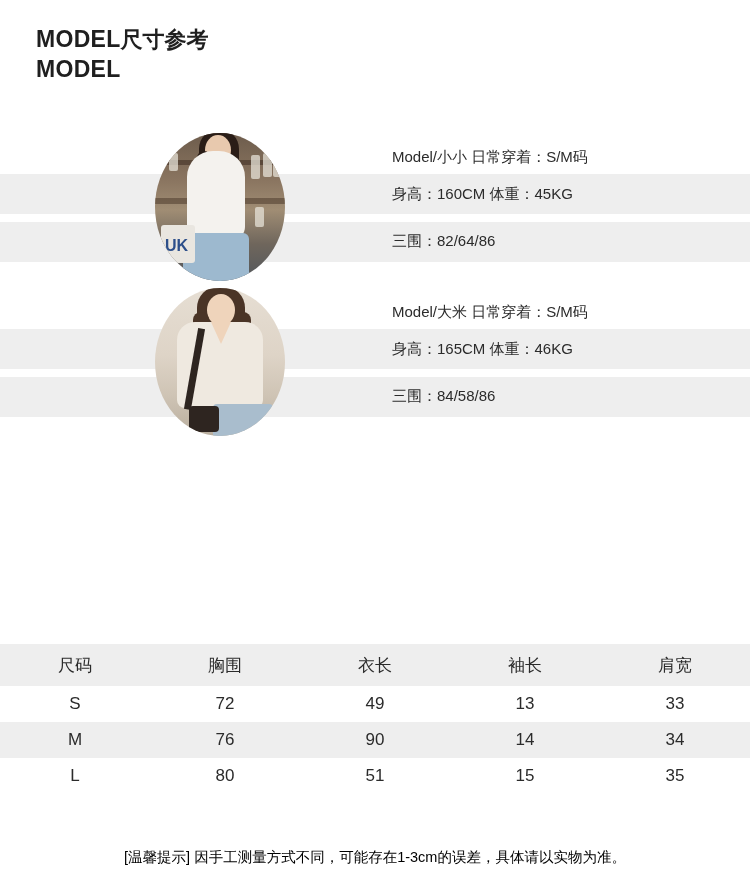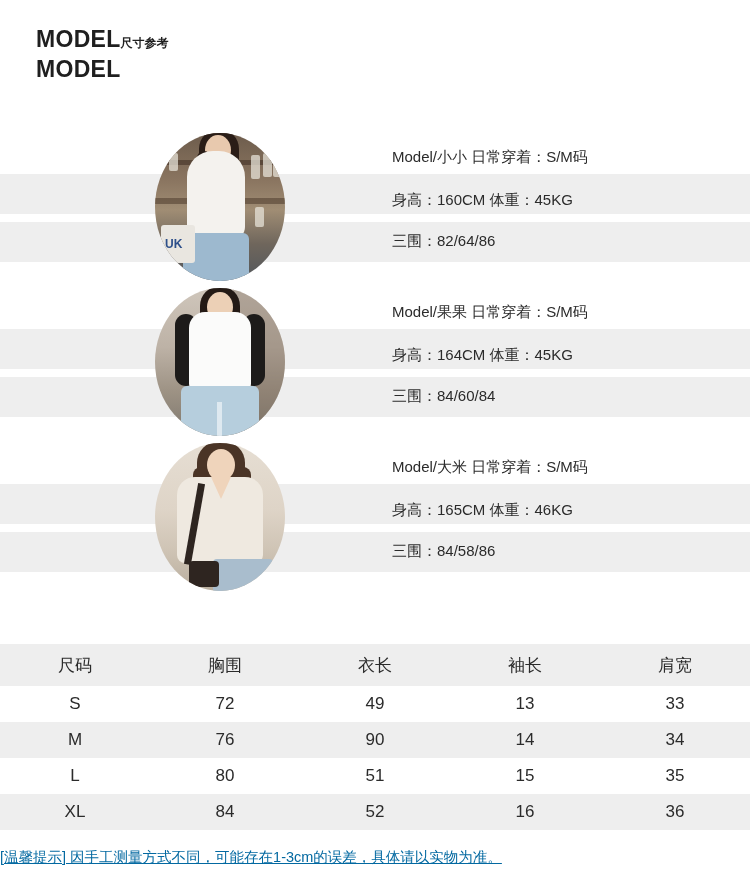--- a/index.html
+++ b/index.html
@@ -28,21 +28,21 @@
     line-height: 1.32;
   }
   .heading .line1 {
     font-size: 23px;
     font-weight: 700;
     letter-spacing: 0.3px;
     color: #1f1f1f;
     white-space: nowrap;
   }
   .heading .line1 .cn {
-    font-size: 12px;
+    font-size: 22px;
     font-weight: 700;
     letter-spacing: 0;
   }
   .heading .line2 {
     font-size: 23px;
     font-weight: 700;
     letter-spacing: 0.3px;
     color: #1f1f1f;
   }
 
@@ -96,21 +96,21 @@
   .model-text .l-title {
     position: absolute;
     top: 18px;
     left: 0;
     font-size: 15px;
     color: #2b2b2b;
     white-space: nowrap;
   }
   .model-text .l-body {
     position: absolute;
-    top: 61px;
+    top: 55px;
     left: 0;
     font-size: 15px;
     color: #2b2b2b;
     white-space: nowrap;
   }
   .model-text .l-body2 {
     position: absolute;
     top: 102px;
     left: 0;
     font-size: 15px;
@@ -157,24 +157,23 @@
   .size-table col.c2 { width: 150px; }
   .size-table col.c3 { width: 150px; }
   .size-table col.c4 { width: 150px; }
 
   
   .footnote {
     position: absolute;
     left: 0;
     top: 848px;
     width: 750px;
-    text-align: left;
+    text-align: center;
     font-size: 14.5px;
-    color: #0369a1;
-    text-decoration: underline;
+    color: #000000;
   }
 
   
   .ph-bg {
     position: absolute;
     inset: 0;
   }
   
   .p1-bg {
     background: linear-gradient(180deg, #6d5c4c 0%, #8a7560 32%, #a08d74 52%, #6f665c 75%, #52575c 100%);
@@ -209,21 +208,21 @@
   }
   .p1-skirt {
     position: absolute; left: 28px; top: 100px; width: 66px; height: 48px;
     background: #9db9cf; border-radius: 6px;
   }
   .p1-box {
     position: absolute; left: 6px; top: 92px; width: 34px; height: 38px;
     background: #e9e6e0; border-radius: 3px;
   }
   .p1-box span {
-    position: absolute; left: 4px; top: 12px; font-size: 12px; font-weight: 700;
+    position: absolute; left: 4px; top: 12px; font-size: 16px; font-weight: 700;
     color: #2d4f8a; font-family: "Liberation Sans", sans-serif;
   }
 
   
   .p2-bg {
     background: linear-gradient(180deg, #cfc6bb 0%, #bdb2a6 40%, #9d9284 70%, #7d776e 100%);
   }
   .p2-door {
     position: absolute; left: 60%; top: 0; width: 40%; height: 100%;
     background: rgba(120,104,88,0.35);
@@ -333,41 +332,20 @@
             </div>
         </div>
       </div>
       <div class="model-text">
         <div class="l-title">Model/小小  日常穿着：S/M码</div>
         <div class="l-body">身高：160CM  体重：45KG</div>
         <div class="l-body2">三围：82/64/86</div>
       </div>
     </div>
 
-    <div class="model-row">
-      <div class="band b1"></div>
-      <div class="band b2"></div>
-      <div class="photo">
-        <div class="inner">
-          <div class="ph-bg p2-bg"></div>
-          <div class="p2-door"></div>
-          <div class="p2-sleeveL"></div>
-          <div class="p2-sleeveR"></div>
-          <div class="p2-hair"></div>
-          <div class="p2-head"></div>
-          <div class="p2-body"></div>
-          <div class="p2-shorts"></div>
-        </div>
-      </div>
-      <div class="model-text">
-        <div class="l-title">Model/果果  日常穿着：S/M码</div>
-        <div class="l-body">身高：164CM  体重：45KG</div>
-        <div class="l-body2">三围：84/60/84</div>
-      </div>
-    </div>
 
     <div class="model-row">
       <div class="band b1"></div>
       <div class="band b2"></div>
       <div class="photo">
         <div class="inner">
           <div class="ph-bg p3-bg"></div>
           <div class="p3-hair"></div>
           <div class="p3-head"></div>
           <div class="p3-hairL"></div>
@@ -420,25 +398,18 @@
         <td>14</td>
         <td>34</td>
       </tr>
       <tr>
         <td>L</td>
         <td>80</td>
         <td>51</td>
         <td>15</td>
         <td>35</td>
       </tr>
-      <tr>
-        <td>XL</td>
-        <td>84</td>
-        <td>52</td>
-        <td>16</td>
-        <td>36</td>
-      </tr>
     </tbody>
   </table>
 
   <div class="footnote">[温馨提示] 因手工测量方式不同，可能存在1-3cm的误差，具体请以实物为准。</div>
 
 </div>
 
 </body></html>

